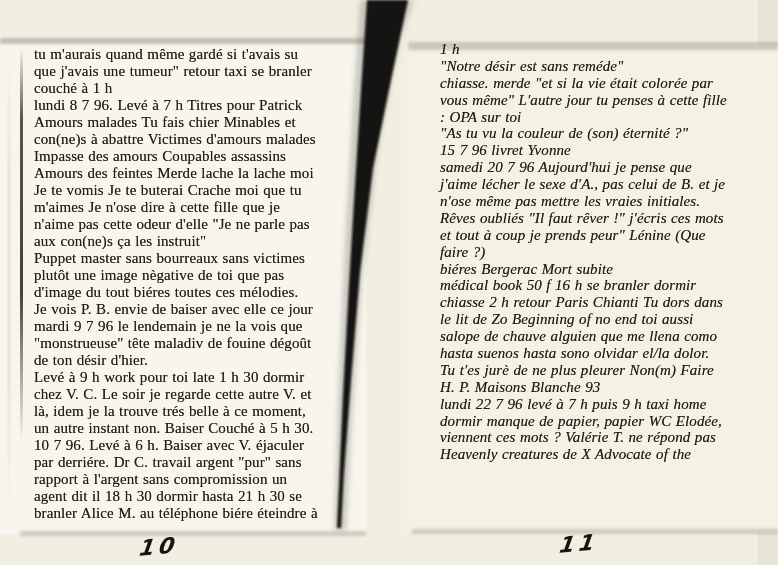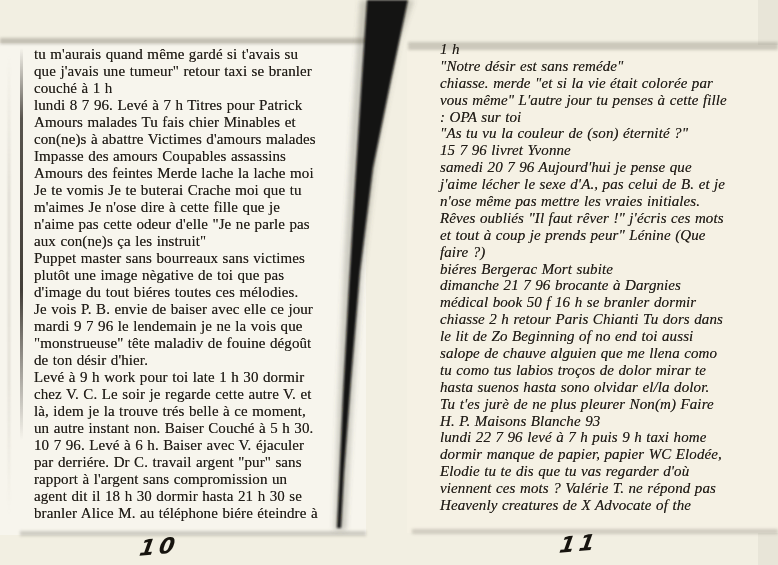--- a/index.html
+++ b/index.html
@@ -117,32 +117,29 @@
       <div class="line">: OPA sur toi</div>
       <div class="line">"As tu vu la couleur de (son) éternité ?"</div>
       <div class="line">15 7 96 livret Yvonne</div>
       <div class="line">samedi 20 7 96 Aujourd'hui je pense que</div>
       <div class="line">j'aime lécher le sexe d'A., pas celui de B. et je</div>
       <div class="line">n'ose même pas mettre les vraies initiales.</div>
       <div class="line">Rêves oubliés "Il faut rêver !" j'écris ces mots</div>
       <div class="line">et tout à coup je prends peur" Lénine (Que</div>
       <div class="line">faire ?)</div>
       <div class="line">biéres Bergerac Mort subite</div>
-      <div class="line">dimanche 21 7 96 brocante à Dargnies</div>
       <div class="line">médical book 50 f 16 h se branler dormir</div>
       <div class="line">chiasse 2 h retour Paris Chianti Tu dors dans</div>
       <div class="line">le lit de Zo Beginning of no end toi aussi</div>
       <div class="line">salope de chauve alguien que me llena como</div>
-      <div class="line">tu como tus labios troços de dolor mirar te</div>
       <div class="line">hasta suenos hasta sono olvidar el/la dolor.</div>
       <div class="line">Tu t'es jurè de ne plus pleurer Non(m) Faire</div>
       <div class="line">H. P. Maisons Blanche 93</div>
       <div class="line">lundi 22 7 96 levé à 7 h puis 9 h taxi home</div>
       <div class="line">dormir manque de papier, papier WC Elodée,</div>
-      <div class="line">Elodie tu te dis que tu vas regarder d'où</div>
       <div class="line">viennent ces mots ? Valérie T. ne répond pas</div>
       <div class="line">Heavenly creatures de X Advocate of the</div>
     </div>
 
   <div class="pagenum" id="left-num">10</div>
   <div class="pagenum" id="right-num">11</div>
 
 </div>
 
 </body></html>

